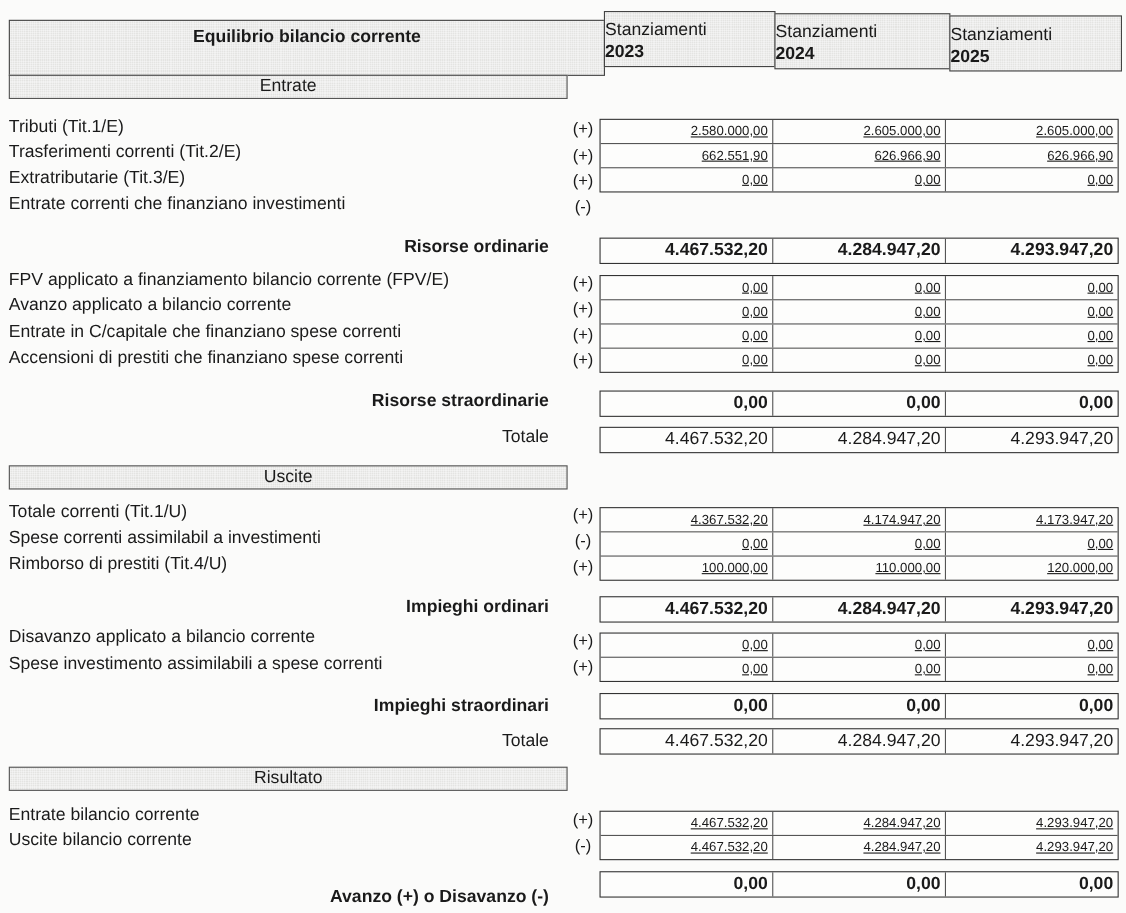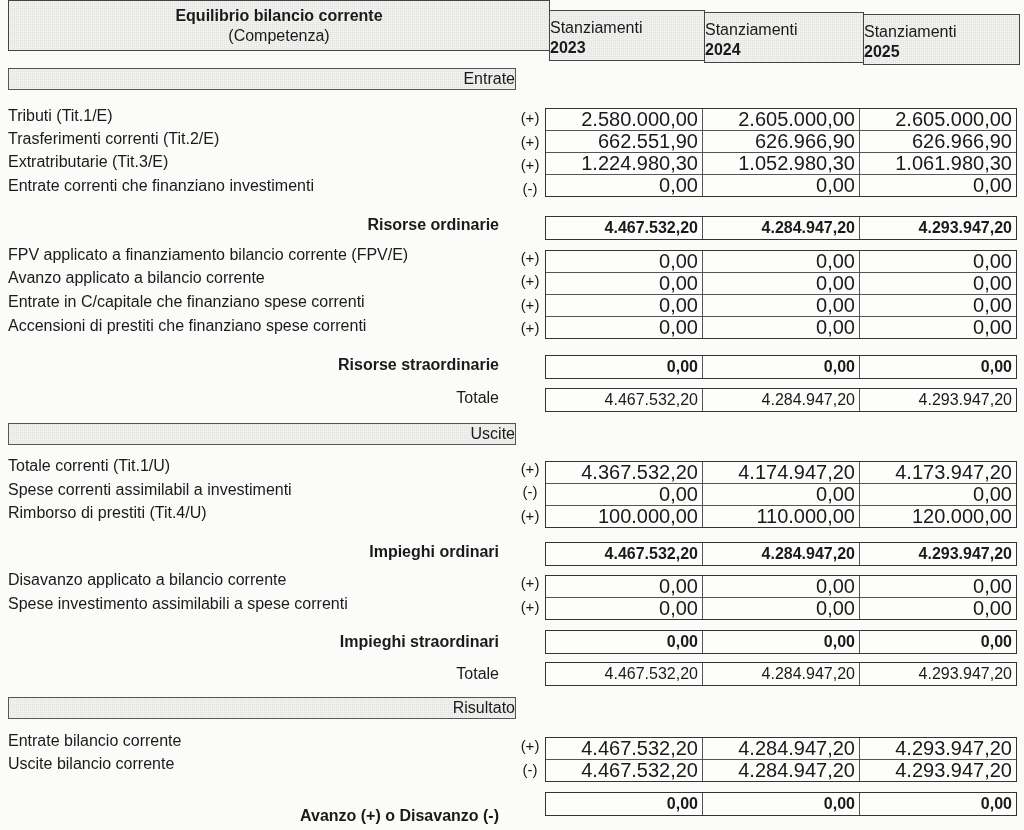--- a/index.html
+++ b/index.html
@@ -12,35 +12,35 @@
     }
     .abs { position: absolute; }
     .hatch {
       background-color: #e4e4e2;
       background-image:
         repeating-linear-gradient(0deg, rgba(255,255,255,0.35) 0 1px, transparent 1px 2px),
         repeating-linear-gradient(90deg, rgba(255,255,255,0.35) 0 1px, transparent 1px 2px);
     }
     
     .hdr-title {
-      left: 8px; top: 0; width: 542px; height: 51px;
+      left: 8px; top: 18px; width: 542px; height: 51px;
       border: 1px solid #444; box-sizing: border-box;
       text-align: center; font-size: 16px; line-height: 20px; padding-top: 5px;
     }
     .hdr-title .t1 { font-weight: bold; display: block; }
     .hdr-title .t2 { display: block; }
     .hdr-col {
       top: 12px; height: 51px; border: 1px solid #444; box-sizing: border-box;
       font-size: 16px; line-height: 20px; padding-top: 7px;
     }
     .hdr-col .y { font-weight: bold; display: block; }
     .section-bar {
       left: 8px; width: 508px; height: 22px;
       border: 1px solid #555; box-sizing: border-box;
-      text-align: right; font-size: 16px; line-height: 20px;
+      text-align: center; font-size: 16px; line-height: 20px;
     }
     .row-label {
       left: 8px; font-size: 16px; line-height: 20px; white-space: nowrap;
     }
     .row-sign {
       left: 518px; width: 24px; font-size: 15px; line-height: 20px; text-align: center;
     }
     .row-sub {
       right: 525px; font-size: 16px; line-height: 20px; text-align: right; white-space: nowrap;
     }
@@ -57,31 +57,30 @@
     }
     .vbox .cell:first-child { border-left: none; }
     .vbox.bold .cell { font-weight: bold; }
     .vbox.total { height: 24px; }
     .vbox.total .cell { line-height: 22px; height: 22px; }
     .grpwrap { left: 545px; width: 472px; border: 1px solid #333; box-sizing: border-box; background:#fdfdfc; }
     .grpwrap .line { display: flex; border-top: 1px solid #555; }
     .grpwrap .line:first-child { border-top: none; }
     .grpwrap .cell {
       flex: 1 1 0; text-align: right; padding-right: 4px;
-      font-size: 20px; line-height: 21px; height: 21px;
-      border-left: 1px solid #555; box-sizing: border-box;
+      font-size: 12px; line-height: 21px; height: 21px;
+      border-left: 1px solid #555; box-sizing: border-box; text-decoration: underline;
     }
     .grpwrap .cell:first-child { border-left: none; }
   </style>
 </head>
 <body>
 
 <div class="abs hdr-title hatch">
   <span class="t1">Equilibrio bilancio corrente</span>
-  <span class="t2">(Competenza)</span>
 </div>
 <div class="abs hdr-col hatch" style="left:549px;width:156px;top:10px;">
   <span>Stanziamenti</span>
   <span class="y">2023</span>
 </div>
 <div class="abs hdr-col hatch" style="left:704px;width:160px;top:12px;">
   <span>Stanziamenti</span>
   <span class="y">2024</span>
 </div>
 <div class="abs hdr-col hatch" style="left:863px;width:157px;top:14px;">
@@ -105,25 +104,20 @@
     <div class="cell">2.580.000,00</div>
     <div class="cell">2.605.000,00</div>
     <div class="cell">2.605.000,00</div>
   </div>
   <div class="line">
     <div class="cell">662.551,90</div>
     <div class="cell">626.966,90</div>
     <div class="cell">626.966,90</div>
   </div>
   <div class="line">
-    <div class="cell">1.224.980,30</div>
-    <div class="cell">1.052.980,30</div>
-    <div class="cell">1.061.980,30</div>
-  </div>
-  <div class="line">
     <div class="cell">0,00</div>
     <div class="cell">0,00</div>
     <div class="cell">0,00</div>
   </div>
 </div>
 
 <div class="abs row-sub bold" style="top:215px;">Risorse ordinarie</div>
 <div class="abs vbox bold total" style="top:216px;">
   <div class="cell">4.467.532,20</div>
   <div class="cell">4.284.947,20</div>

